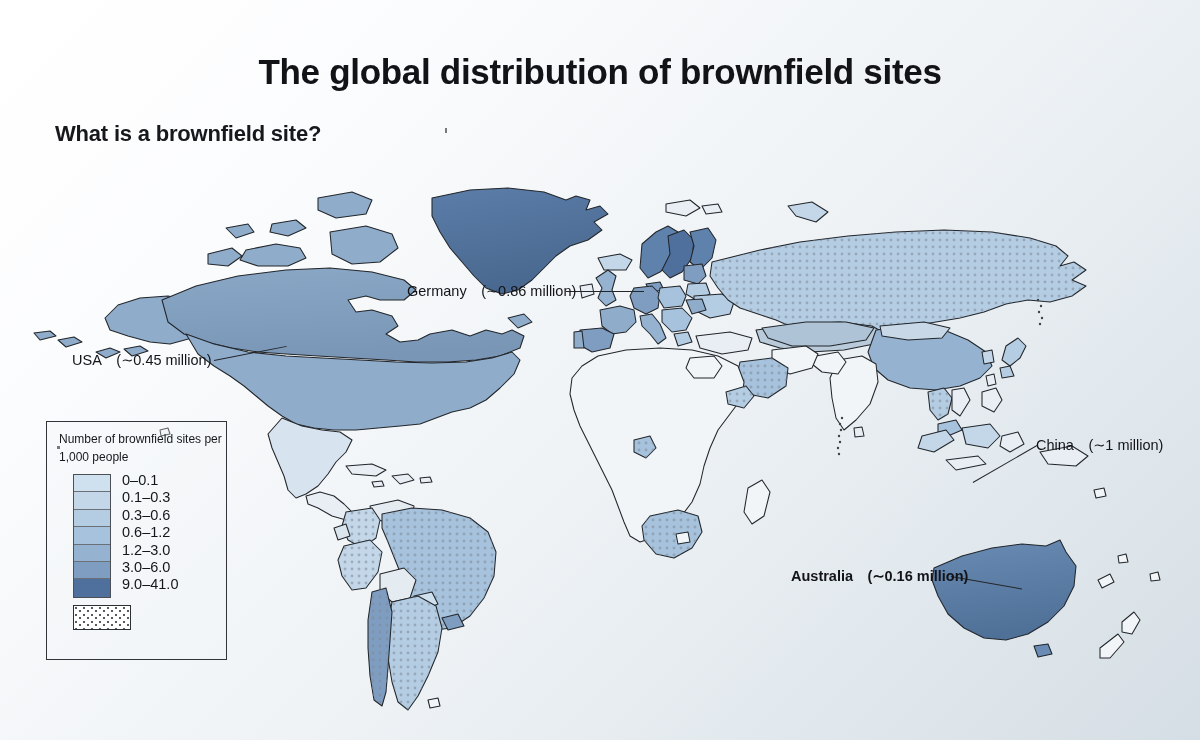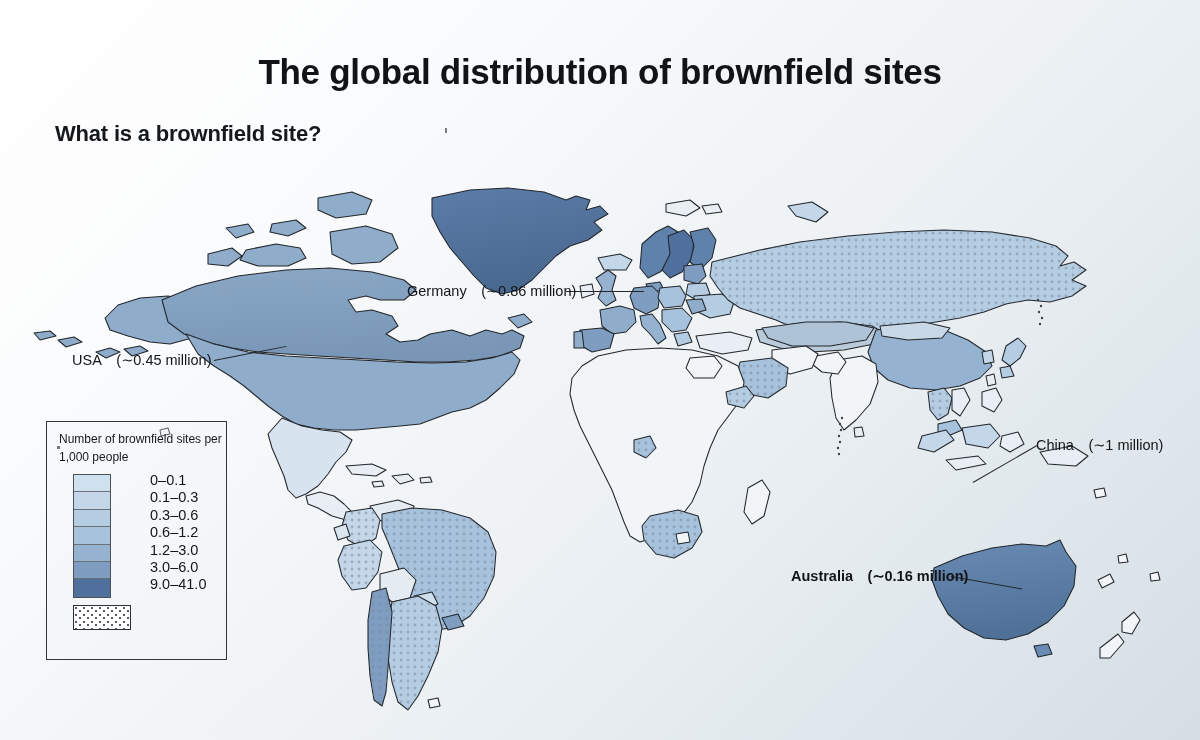--- a/index.html
+++ b/index.html
@@ -109,21 +109,20 @@
     position: absolute;
     left: 75px;
     top: 50px;
   }
   .bin-label {
     height: 17.4px;
     line-height: 17.4px;
     font-size: 14.5px;
     color: #14161a;
     white-space: nowrap;
-    margin-left: 28px;
   }
   #pattern-swatch {
     position: absolute;
     left: 26px;
     top: 183px;
     width: 58px;
     height: 25px;
     border: 1.4px solid #2c3035;
     background: #ffffff;
     box-sizing: border-box;

